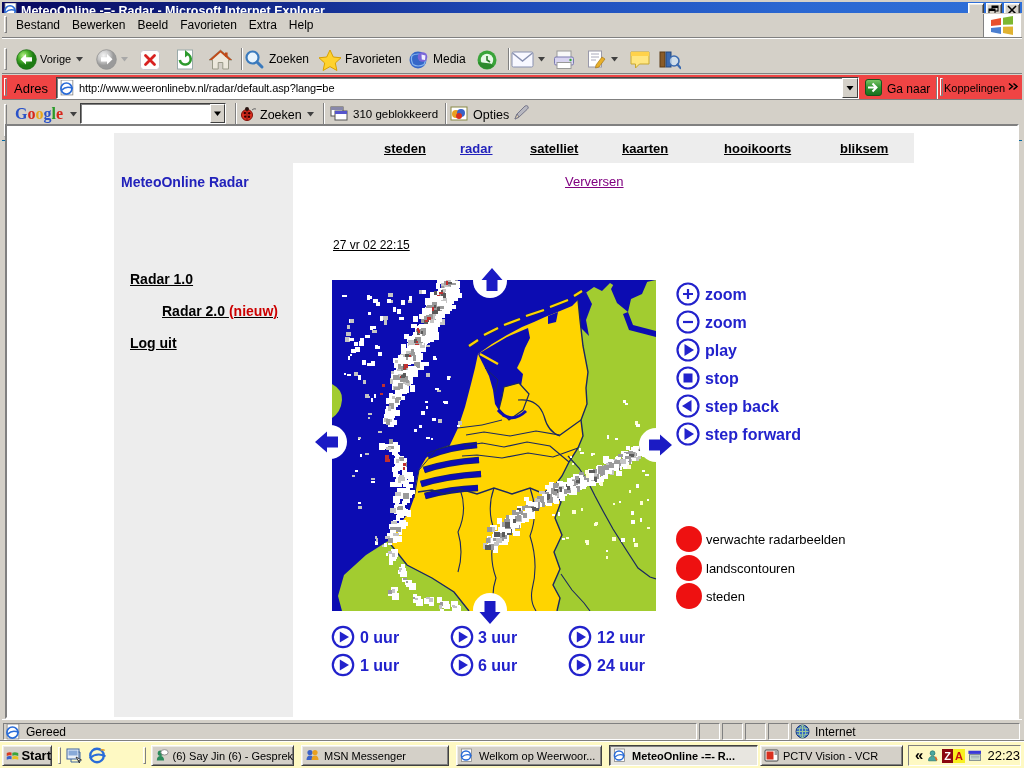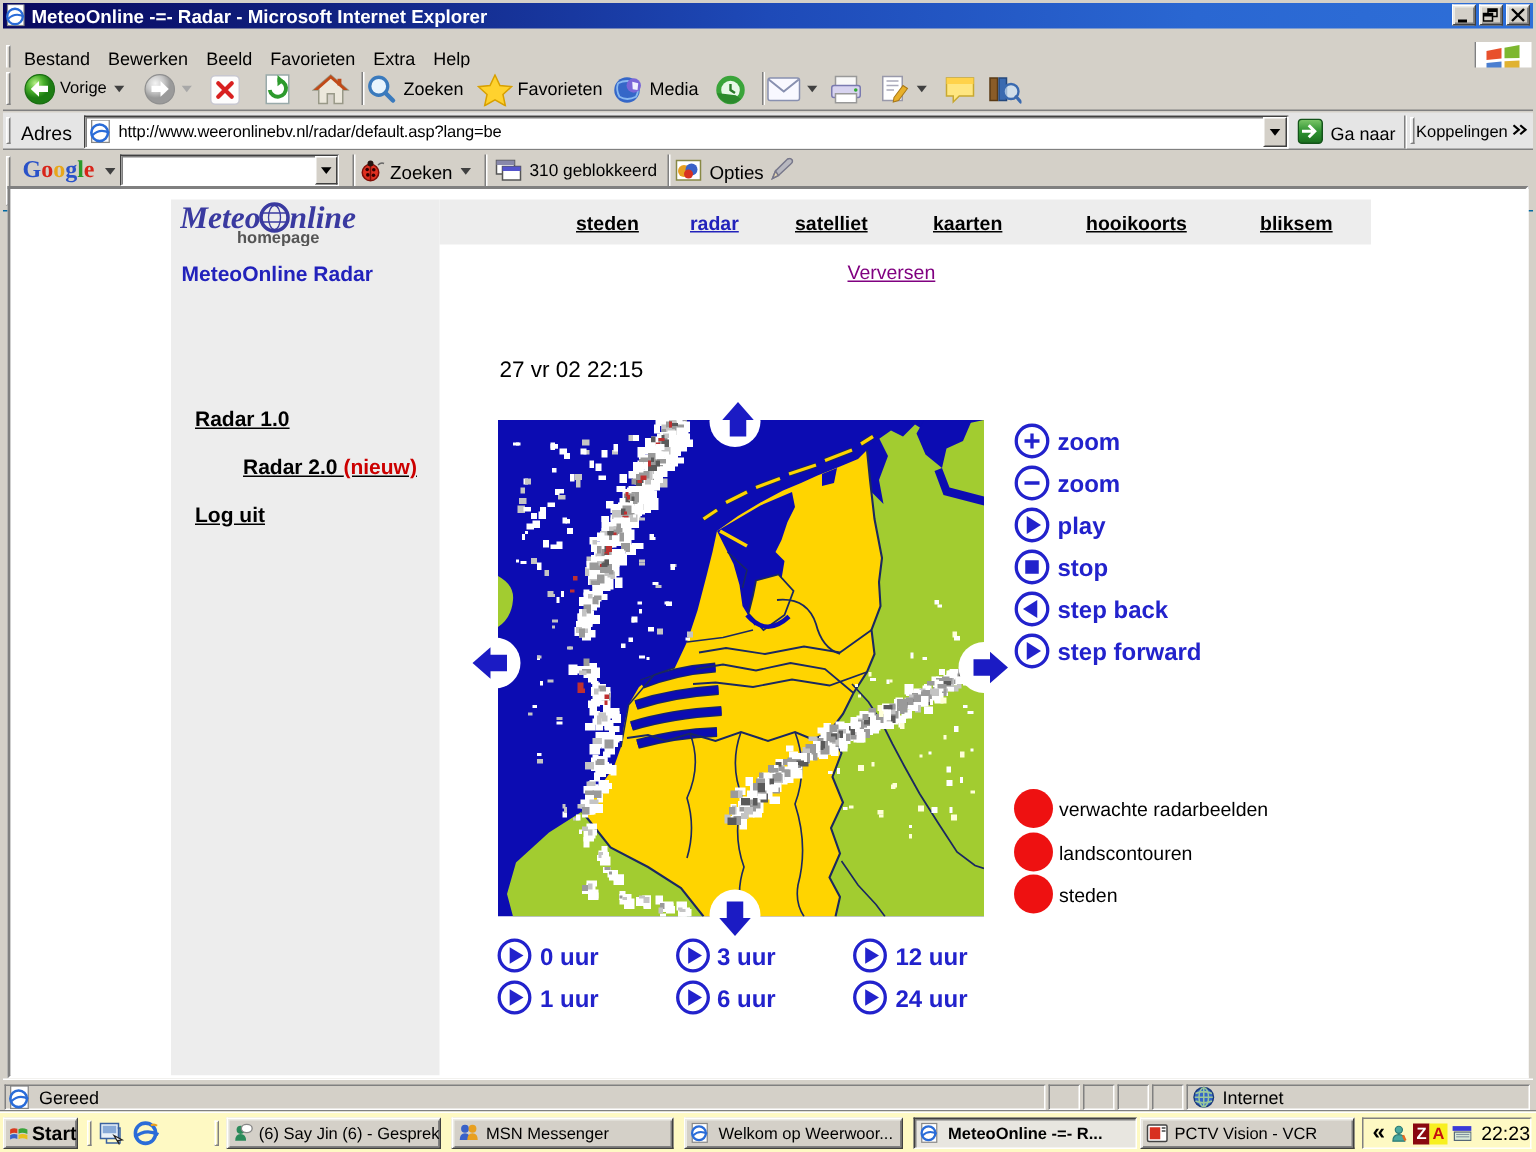--- a/index.html
+++ b/index.html
@@ -7,27 +7,27 @@
 .screen { position:absolute; left:0; top:0; width:1024px; height:768px; background:#d4d0c8; }
 
 .titlebar { position:absolute; left:2px; top:2px; width:1020px; height:17px;
   background:linear-gradient(90deg,#08085e 0%,#10207f 20%,#1e4ab8 50%,#2a67d2 78%,#2e6fd8 100%);
   color:#fff; font-weight:bold; font-size:12.5px; display:flex; align-items:center; }
 .titlebar .txt { margin-left:3px; letter-spacing:0px; }
 .tico { width:14px; height:15px; margin-left:2px; }
 .winbtns { position:absolute; right:2px; top:1px; display:flex; }
 .wbtn { width:16px; height:14px; background:#d4d0c8; border:1px solid; border-color:#fff #404040 #404040 #fff; box-shadow:inset 1px 1px 0 #ecebe5, inset -1px -1px 0 #808080; margin-left:2px; font-size:9px; text-align:center; color:#000; position:relative; }
 
-.menubar { position:absolute; left:2px; top:27px; width:1020px; height:25px; background:#d4d0c8; border-bottom:1px solid #808080; box-shadow:0 1px 0 #fff; }
+.menubar { position:absolute; left:2px; top:13px; width:1020px; height:25px; background:#d4d0c8; border-bottom:1px solid #808080; box-shadow:0 1px 0 #fff; }
 .menuitems { position:absolute; left:8px; top:0; height:24px; display:flex; align-items:center; font-size:12px; color:#000; }
 .menuitems span { padding:0 6px; }
 .grip { position:absolute; left:2px; top:3px; bottom:4px; width:3px; border:1px solid; border-color:#fff #808080 #808080 #fff; }
 .throb { position:absolute; right:1px; top:1px; width:38px; height:23px; background:#fff; border-left:1px solid #808080; }
 .toolbar { position:absolute; left:2px; top:45px; width:1020px; height:29px; background:#d4d0c8; border-bottom:1px solid #808080; display:flex; align-items:center; font-size:13px; }
-.addrbar { position:absolute; left:2px; top:75px; width:1020px; height:25px; background:#e5e5e5; border-bottom:1px solid #808080; display:flex; align-items:center; font-size:13px; }
+.addrbar { position:absolute; left:2px; top:75px; width:1020px; height:25px; background:#ef4444; border-bottom:1px solid #808080; display:flex; align-items:center; font-size:13px; }
 .googlebar { position:absolute; left:2px; top:101px; width:1020px; height:40px; background:#d4d0c8; border-bottom:1px solid #0369a1; display:flex; align-items:center; font-size:13px; }
 .sep { width:1px; height:22px; border-left:1px solid #808080; border-right:1px solid #fff; margin:0 3px; }
 
 .viewport { position:absolute; left:5px; top:124px; width:1014px; height:595px; border:2px solid; border-color:#808080 #fff #fff #808080; background:#fff; overflow:hidden; }
 
 .statusbar { position:absolute; left:2px; top:719px; width:1020px; height:22px; background:#d4d0c8; border-top:1px solid #fff; font-size:13px; }
 .spanel { position:absolute; top:3px; height:17px; border:1px solid; border-color:#808080 #fff #fff #808080; }
 
 .taskbar { position:absolute; left:0; top:741px; width:1024px; height:27px; background:#fef9c3; border-top:1px solid #fff; box-shadow:0 -1px 0 #808080; }
 .tbtn { position:absolute; top:3px; height:21px; background:#d4d0c8; border:1px solid; border-color:#fff #404040 #404040 #fff; box-shadow:inset 1px 1px 0 #ecebe5, inset -1px -1px 0 #808080; font-size:11px; display:flex; align-items:center; overflow:hidden; white-space:nowrap; }
@@ -265,36 +265,26 @@
     <div class="page" id="page">
       <div class="sidebar"></div>
       <div class="topnav">
         <a style="left:91px;">steden</a>
         <a style="left:167px;color:#2222bb;">radar</a>
         <a style="left:237px;">satelliet</a>
         <a style="left:329px;">kaarten</a>
         <a style="left:431px;">hooikoorts</a>
         <a style="left:547px;">bliksem</a>
       </div>
-      <div style="position:absolute;left:113px;top:4px;width:130px;height:34px;">
-        <svg width="130" height="34" viewBox="0 0 130 34">
-          <text x="0" y="22" font-family="Liberation Serif, serif" font-style="italic" font-weight="bold" font-size="21" fill="#3a3aa0">Meteo</text>
-          <circle cx="63" cy="15" r="9" fill="none" stroke="#3a3aa0" stroke-width="2.4"></circle>
-          <ellipse cx="63" cy="15" rx="4" ry="8" fill="none" stroke="#3a3aa0" stroke-width="0.9"></ellipse>
-          <path d="M54.5 12 h17 M54.5 18 h17" stroke="#3a3aa0" stroke-width="0.9"></path>
-          <text x="73" y="22" font-family="Liberation Serif, serif" font-style="italic" font-weight="bold" font-size="21" fill="#3a3aa0">nline</text>
-          <text x="38" y="32" font-family="Liberation Sans, sans-serif" font-weight="bold" font-size="11" fill="#555">homepage</text>
-        </svg>
-      </div>
       <div style="position:absolute;left:114px;top:48px;font-size:14px;font-weight:bold;color:#2222bb;">MeteoOnline Radar</div>
       <div style="position:absolute;left:123px;top:145px;font-size:14px;font-weight:bold;text-decoration:underline;">Radar 1.0</div>
       <div style="position:absolute;left:123px;top:177px;font-size:14px;font-weight:bold;text-decoration:underline;padding-left:32px;">Radar 2.0 <span style="color:#cc0000;">(nieuw)</span></div>
       <div style="position:absolute;left:123px;top:209px;font-size:14px;font-weight:bold;text-decoration:underline;">Log uit</div>
       <div style="position:absolute;left:558px;top:48px;font-size:13px;color:#800080;text-decoration:underline;">Verversen</div>
-      <div style="position:absolute;left:326px;top:112px;font-size:15px;color:#000;">27 vr 02 22:15</div>
+      <div style="position:absolute;left:326px;top:112px;font-size:12px;color:#000;text-decoration:underline;">27 vr 02 22:15</div>
       <div id="mapwrap" style="position:absolute;left:325px;top:154px;width:324px;height:331px;">
         <svg width="324" height="331" viewBox="0 0 324 331">
           <rect x="0" y="0" width="324" height="331" fill="#0c0cb2"></rect>
 
           <path d="M252 14 L262 7 L270 11 L278 3 L286 8 L324 0 L324 331 L225 331 L228 318 L221 305 L228 289 L222 272 L230 255 L223 238 L229 222 L221 208 L230 196 L237 182 L246 168 L251 156 L249 140 L255 124 L254 108 L256 92 L251 66 L248 40 L252 26 Z" fill="#a2cc30"></path>
 
           <path d="M56 261 L34 275 L12 295 L6 316 L10 331 L137 331 L122 312 L100 298 L75 285 Z" fill="#a2cc30"></path>
 
           <path d="M0 104 Q11 110 10 120 Q9 132 0 138 Z" fill="#a2cc30"></path>
 

